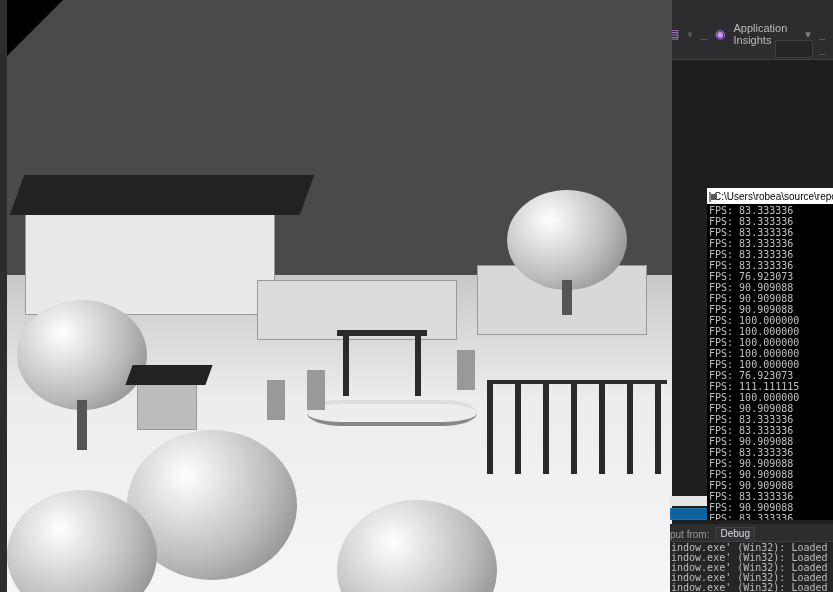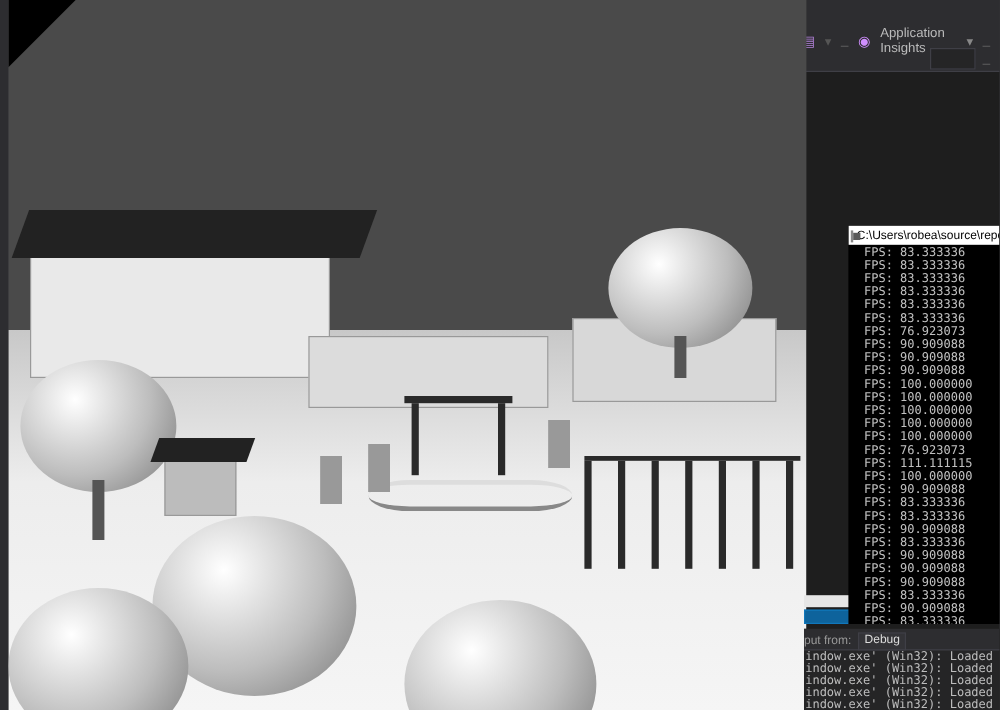--- a/index.html
+++ b/index.html
@@ -109,21 +109,21 @@
     font-size: 10px;
     padding: 1px 2px 0 2px;
     display: flex; align-items: center; gap: 3px;
     white-space: nowrap; overflow: hidden;
   }
   .fps-title .icon {
     width: 10px; height: 10px; background:#fff; border:1px solid #888;
     display:inline-block; position:relative;
   }
   .fps-title .icon::after{content:"";position:absolute;left:1px;top:1px;width:6px;height:6px;background:#5a5a5a;}
-  .fps-lines { padding: 1px 2px; white-space: pre; margin-left: 11px; }
+  .fps-lines { padding: 1px 2px; white-space: pre; }
 
   
   .output-panel {
     position: absolute;
     left: 670px; right: 0; bottom: 0; top: 524px;
     background: #252526;
     font-family: Consolas, monospace;
     font-size: 10px; color: #bdbdbd;
   }
   .output-header {

